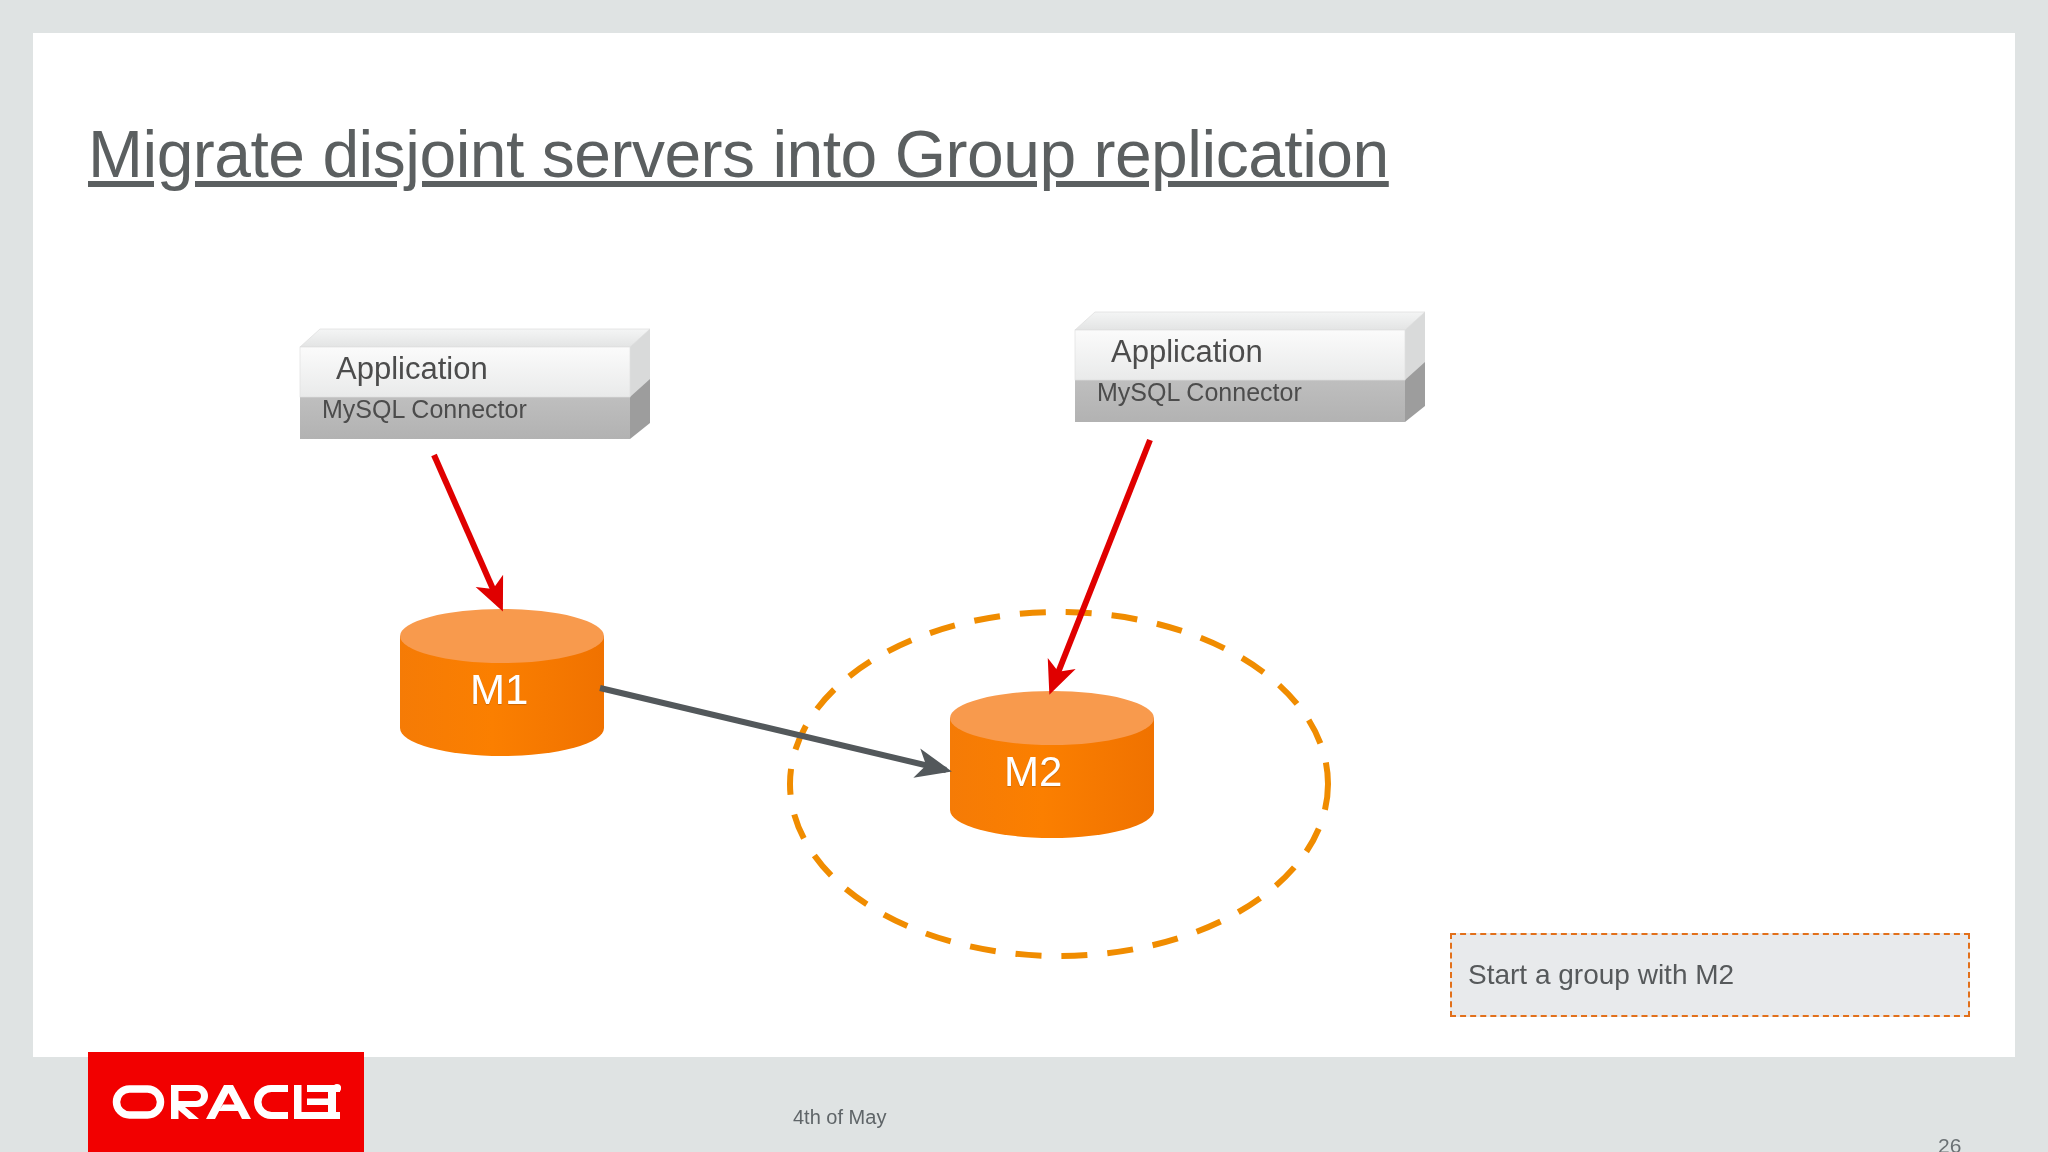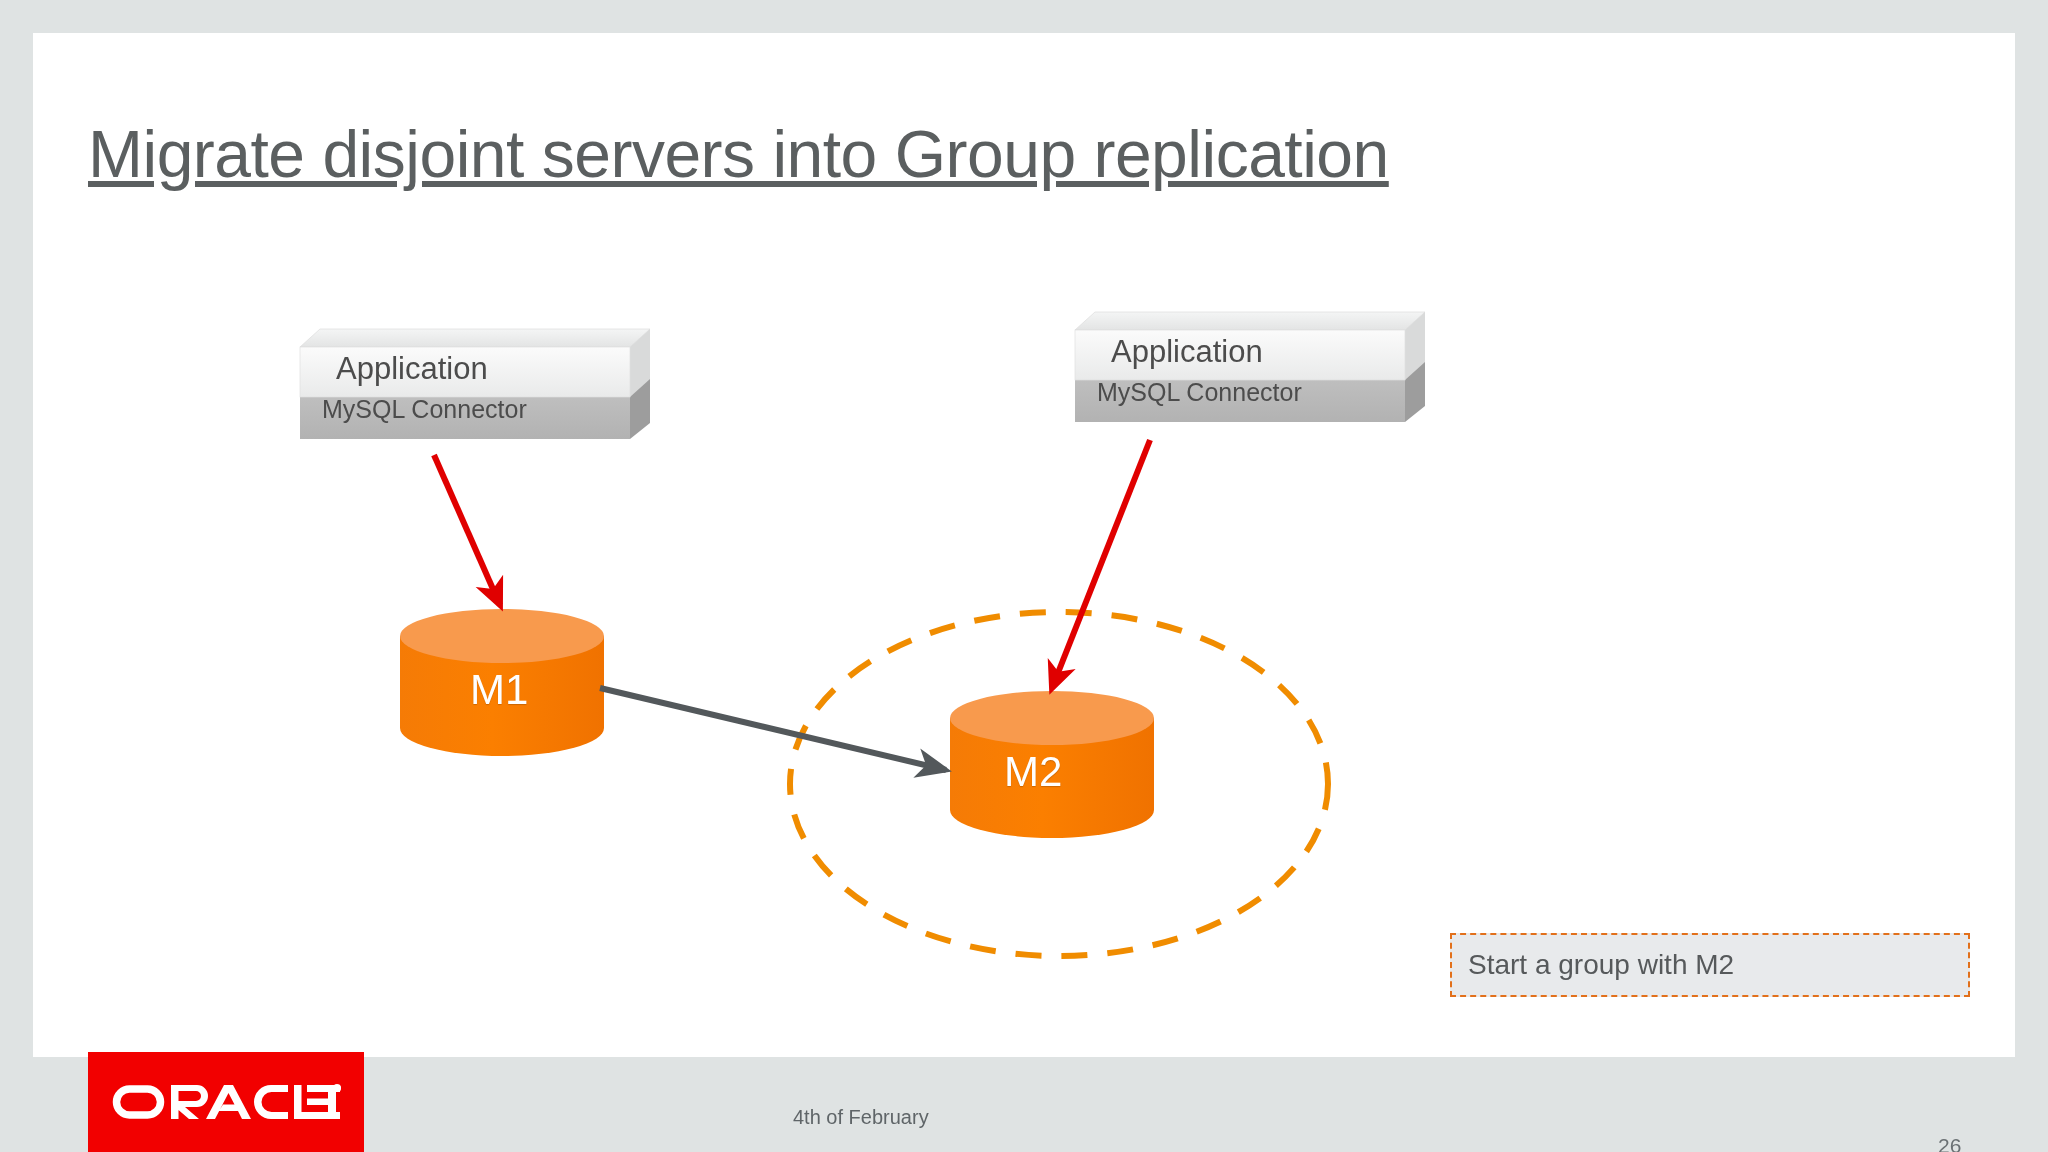--- a/index.html
+++ b/index.html
@@ -87,21 +87,21 @@
     pointer-events: none;
     overflow: visible;
   }
 
   
   #callout-box {
     position: absolute;
     left: 1450px;
     top: 933px;
     width: 520px;
-    height: 64px;
+    height: 84px;
     background: #e8eaec;
     border: 2px dashed #e2701b;
     box-sizing: border-box;
   }
   #callout-text {
     position: absolute;
     left: 16px;
     top: 50%;
     transform: translateY(-50%);
     font-size: 28px;
@@ -302,16 +302,16 @@
       </g>
       <g fill="#ffffff">
         <path d="M196,4 L229,4 L229,11 L196,11 Z"></path>
         <path d="M196,17.5 L222,17.5 L222,24 L196,24 Z"></path>
         <path d="M196,31 L229,31 L229,38 L196,38 Z"></path>
       </g>
       <circle cx="226" cy="7" r="3.4" fill="none" stroke="#ffffff" stroke-width="1.4"></circle>
     </svg>
   </div>
 
-  <div id="footer-date">4th of February</div>
+  <div id="footer-date">4th of May</div>
   <div id="page-number">26</div>
 
 </div>
 
 </body></html>

